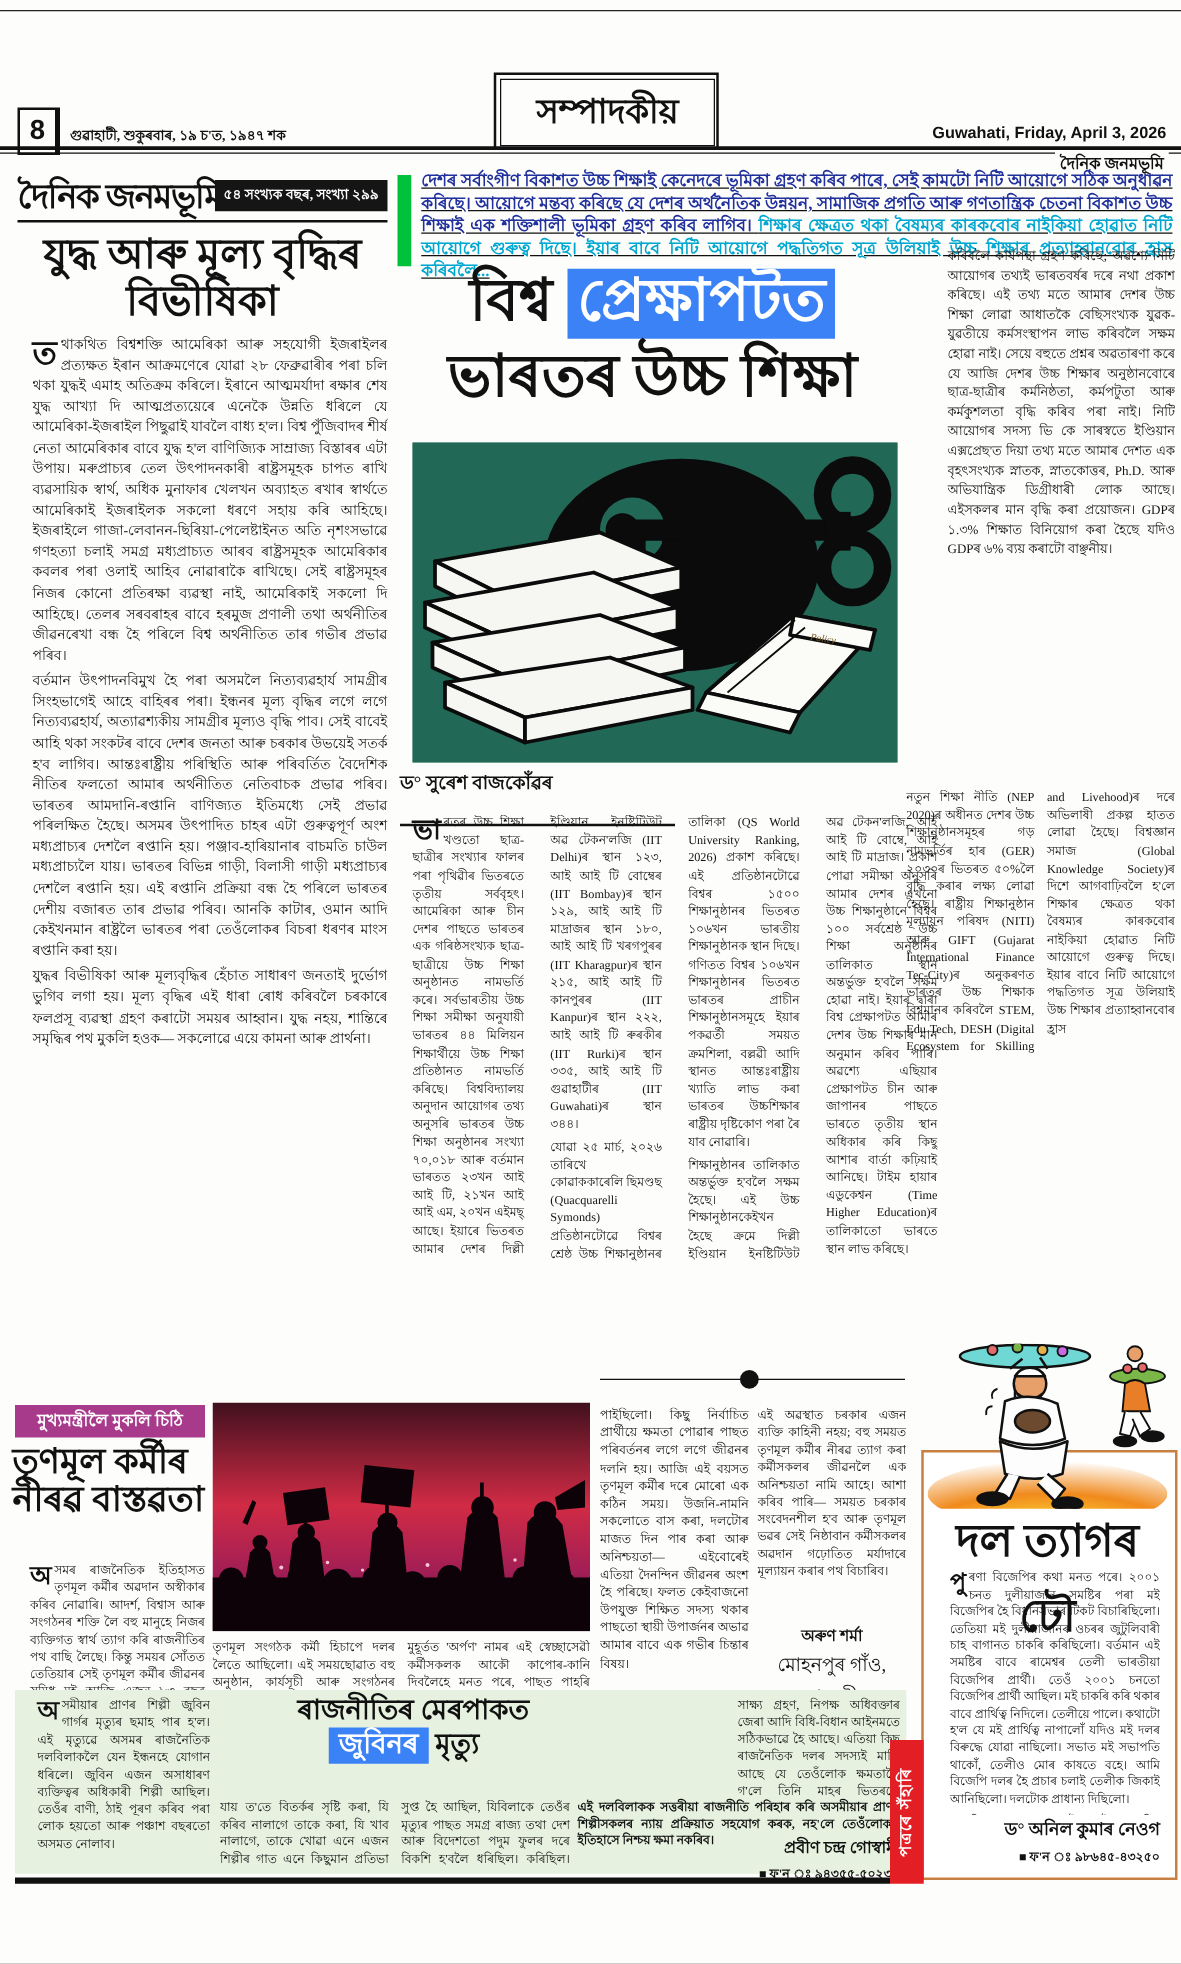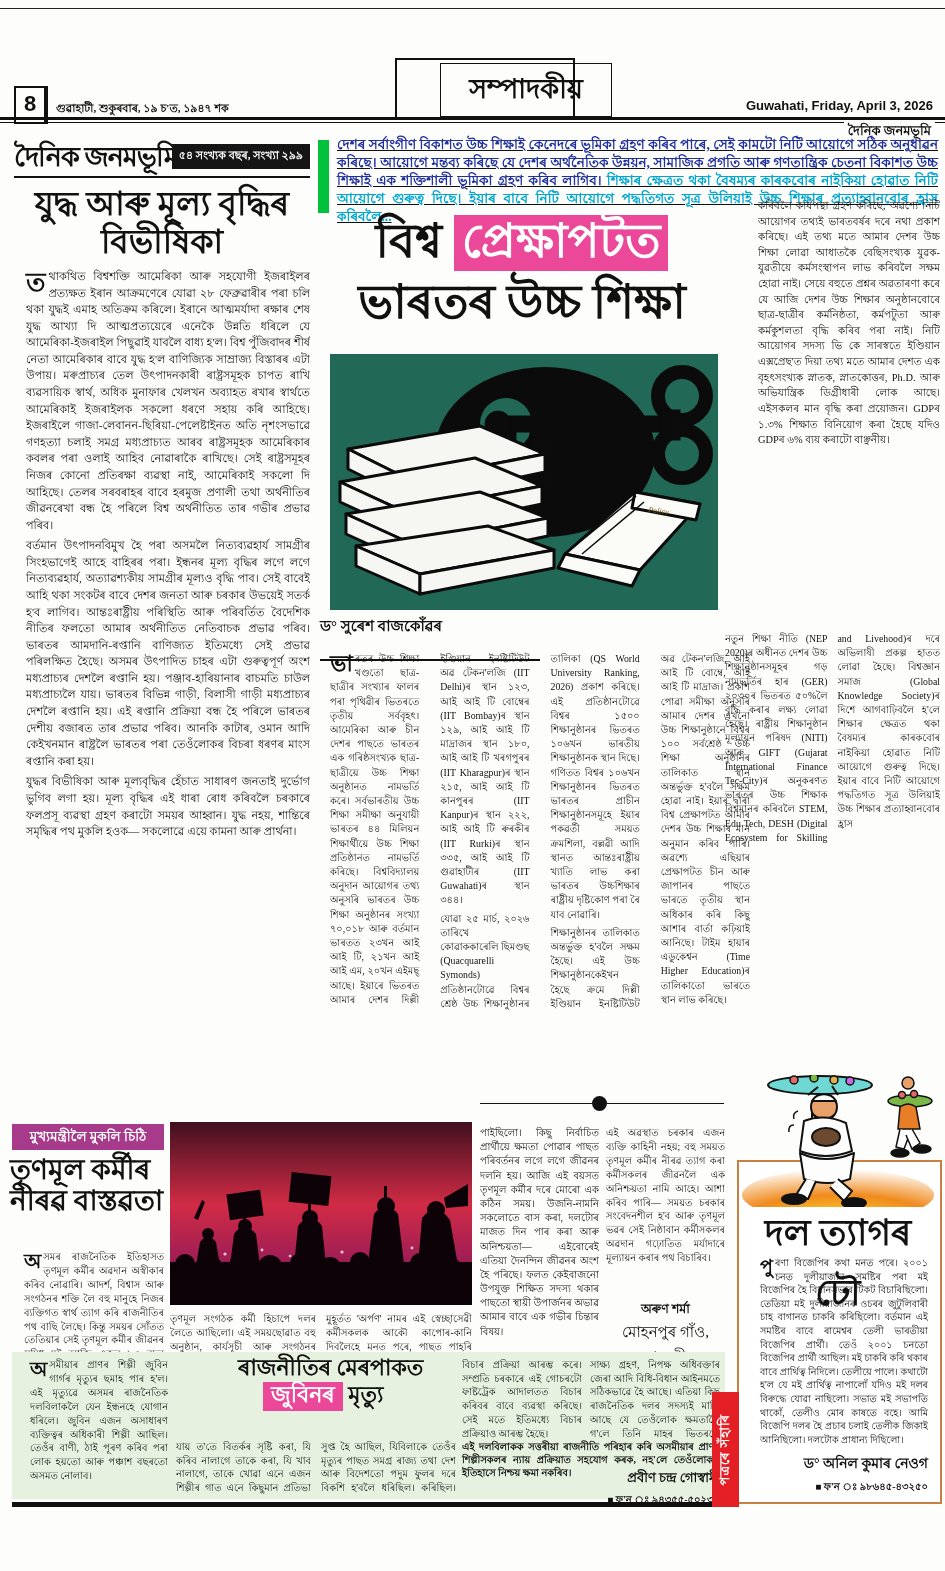--- a/index.html
+++ b/index.html
@@ -9,21 +9,21 @@
   .just{text-align:justify;}
   p{margin:0 0 4px 12px;}
 
   
   #top-rule{left:0;top:8px;width:945px;border-top:1.5px solid #222;}
   #pageno-box{left:14px;top:86px;width:28px;height:34px;border:2px solid #111;border-right:4px solid #111;
               font-family:"Liberation Sans",sans-serif;font-size:22px;font-weight:bold;text-align:center;line-height:32px;}
   #dateline-as{left:56px;top:100px;font-size:11px;font-weight:bold;}
   #section-box{left:395px;top:58px;width:170px;height:52px;border:2px solid #111;padding:3px;}
   #section-box .inner{border:1.5px solid #111;width:100%;height:100%;display:flex;align-items:center;justify-content:center;
-                      font-size:27px;font-weight:bold;margin-left:40px;}
+                      font-size:27px;font-weight:bold;}
   #dateline-en{right:12px;top:98px;font-family:"Liberation Sans",sans-serif;font-size:13px;font-weight:bold;}
   #head-rule{left:0;top:117px;width:945px;border-top:3px solid #111;border-bottom:1px solid #111;height:2px;}
   #paper-right{right:10px;top:121px;font-size:13px;font-weight:bold;background:#fdfdfb;padding:0 4px;}
 
   
   #masthead{left:14px;top:136px;width:296px;height:40px;border-bottom:2.5px solid #111;}
   #masthead .title{font-size:27px;font-weight:bold;letter-spacing:-1px;}
   #masthead .badge{position:absolute;right:0;top:8px;background:#151515;color:#fff;font-size:11px;font-weight:bold;
                    padding:3px 7px;}
   #edit-headline{left:14px;top:186px;width:296px;text-align:center;font-size:33px;font-weight:bold;line-height:1.15;}
@@ -31,21 +31,21 @@
   #edit-body p:first-child::first-letter{font-size:26px;font-weight:bold;float:left;line-height:1;margin:2px 3px 0 0;}
 
   
   #intro-bar{left:318px;top:140px;width:11px;height:73px;background:#00c23a;}
   #intro{left:337px;top:136px;width:601px;height:80px;font-size:13.6px;font-weight:bold;line-height:1.32;text-decoration:underline;}
   .intro-blue{color:#20309d;}
   .intro-teal{color:#00a7d0;}
   #main-headline{left:322px;top:218px;width:400px;text-align:center;font-weight:bold;line-height:1.0;}
   #main-headline .l1{font-size:47px;}
   #main-headline .l2{font-size:47px;margin-top:14px;}
-  .red-tag{background:#ec4899;color:#fff;padding:0 8px 4px 8px;}
+  .red-tag{background:#3b82f6;color:#fff;padding:0 8px 4px 8px;}
   #main-img{left:330px;top:354px;width:388px;height:256px;background:#226856;}
   #byline{left:320px;top:614px;width:220px;font-size:15px;font-weight:bold;border-bottom:2px solid #111;
           padding-bottom:20px;}
   #main-body{left:318px;top:652px;width:432px;height:442px;column-count:4;column-gap:9px;
              font-size:9.8px;line-height:1.45;overflow:hidden;}
   #main-body p:first-child::first-letter{font-size:22px;font-weight:bold;float:left;line-height:1;margin:1px 2px 0 0;}
   #main-right1{left:758px;top:198px;width:182px;height:428px;font-size:10.4px;line-height:1.5;overflow:hidden;}
   #main-right2{left:725px;top:632px;width:215px;height:438px;column-count:2;column-gap:10px;
                font-size:9.8px;line-height:1.45;overflow:hidden;}
   #end-marker{left:480px;top:1103px;width:244px;border-top:1.5px solid #111;}
@@ -269,21 +269,20 @@
   <div id="z-col1" class="abs just">
     <p>অসমীয়াৰ প্ৰাণৰ শিল্পী জুবিন গাৰ্গৰ মৃত্যুৰ ছমাহ পাৰ হ'ল। এই মৃত্যুৱে অসমৰ ৰাজনৈতিক দলবিলাকলৈ যেন ইন্ধনহে যোগান ধৰিলে। জুবিন এজন অসাধাৰণ ব্যক্তিত্বৰ অধিকাৰী শিল্পী আছিল। তেওঁৰ বাণী, ঠাই পূৰণ কৰিব পৰা লোক হয়তো আৰু পঞ্চাশ বছৰতো অসমত নোলাব।</p>
   </div>
   <div id="z-headline" class="abs">
     <div class="l1">ৰাজনীতিৰ মেৰপাকত</div>
     <div class="l2">
       <span class="red-tag">জুবিনৰ</span><span> মৃত্যু</span>
     </div>
   </div>
   <div id="z-cols2" class="abs just">যায় ত'তে বিতৰ্কৰ সৃষ্টি কৰা, যি কৰিব নালাগে তাকে কৰা, যি খাব নালাগে, তাকে খোৱা এনে এজন শিল্পীৰ গাত এনে কিছুমান প্ৰতিভা সুপ্ত হৈ আছিল, যিবিলাকে তেওঁৰ মৃত্যুৰ পাছত সমগ্ৰ ৰাজ্য তথা দেশ আৰু বিদেশতো পদুম ফুলৰ দৰে বিকশি হ'বলৈ ধৰিছিল। কৰিছিল। পাছে পৰিতাপৰ কথা হ'ল যে এচাম লোকে তেওঁৰ মৃত্যুক লৈ ৰাজনীতিকৰণ কৰি আছে। ইয়াতকৈ আৰু দুখৰ বিষয় কি হ'ব পাৰে। চৰকাৰে অতি ক্ষিপ্ৰতাৰে তেওঁৰ মৃত্যুৰ তদন্ত কৰি যথা সময়ত আদালতত অভিযোগনামা দাখিল কৰে।</div>
-  <div id="z-col3" class="abs just">বিচাৰ প্ৰক্ৰিয়া আৰম্ভ কৰে। সম্প্ৰতি চৰকাৰে এই গোচৰটো ফাষ্টট্ৰেক আদালতত বিচাৰ কৰিবৰ বাবে ব্যৱস্থা কৰিছে। সেই মতে ইতিমধ্যে বিচাৰ প্ৰক্ৰিয়াও আৰম্ভ হৈছে।</div>
   <div id="z-col4" class="abs just">সাক্ষ্য গ্ৰহণ, নিপক্ষ অধিবক্তাৰ জেৰা আদি বিধি-বিধান আইনমতে সঠিকভাৱে হৈ আছে। এতিয়া কিছু ৰাজনৈতিক দলৰ সদস্যই মাতি আছে যে তেওঁলোক ক্ষমতালৈ গ'লে তিনি মাহৰ ভিতৰতে জুবিনক ন্যায় দিব।</div>
   <div id="z-closing" class="abs just">এই দলবিলাকক সত্তৰীয়া ৰাজনীতি পৰিহাৰ কৰি অসমীয়াৰ প্ৰাণৰ শিল্পীসকলৰ ন্যায় প্ৰক্ৰিয়াত সহযোগ কৰক, নহ'লে তেওঁলোকক ইতিহাসে নিশ্চয় ক্ষমা নকৰিব।</div>
   <div id="z-sig" class="abs">
     <span class="name">প্ৰবীণ চন্দ্ৰ গোস্বামী</span><br>
     <span class="phone">■ ফ'ন ঃ ৯৪৩৫৫-৫০২৩৫</span>
   </div>
   <div id="bottom-rule" class="abs"></div>
 
   <div id="letters-box" class="abs"></div>
   <div id="vert-label" class="abs">

